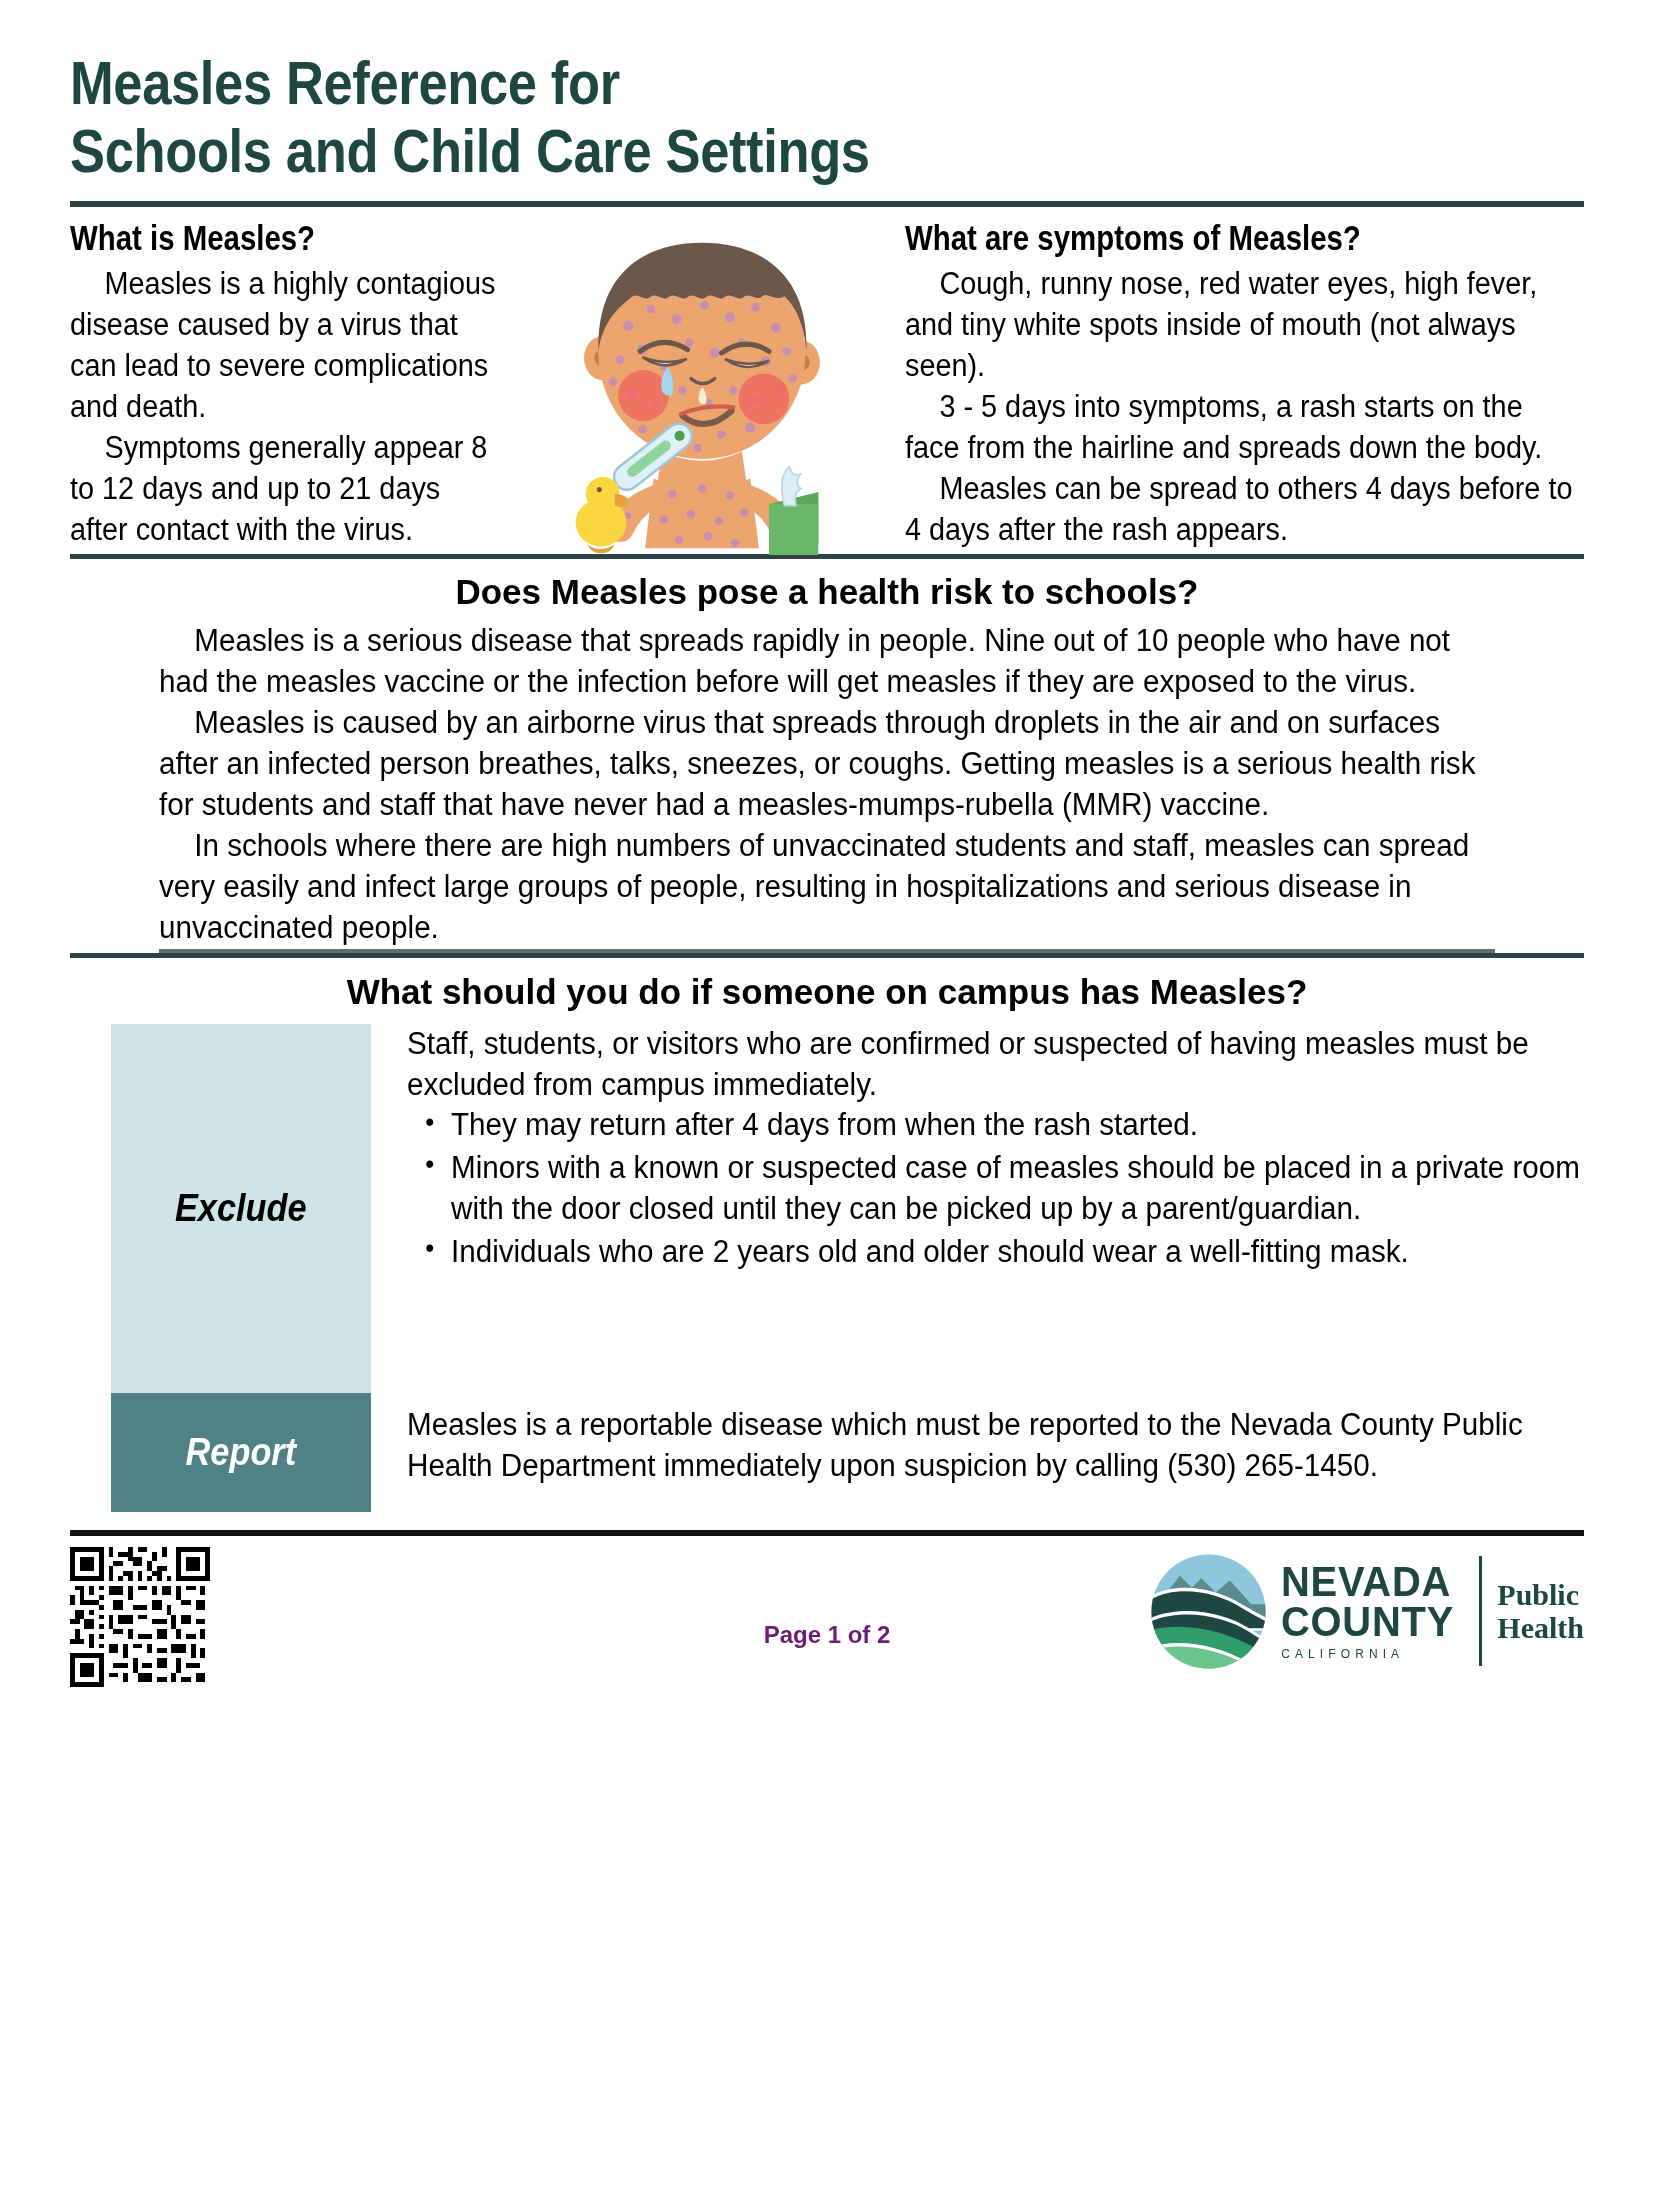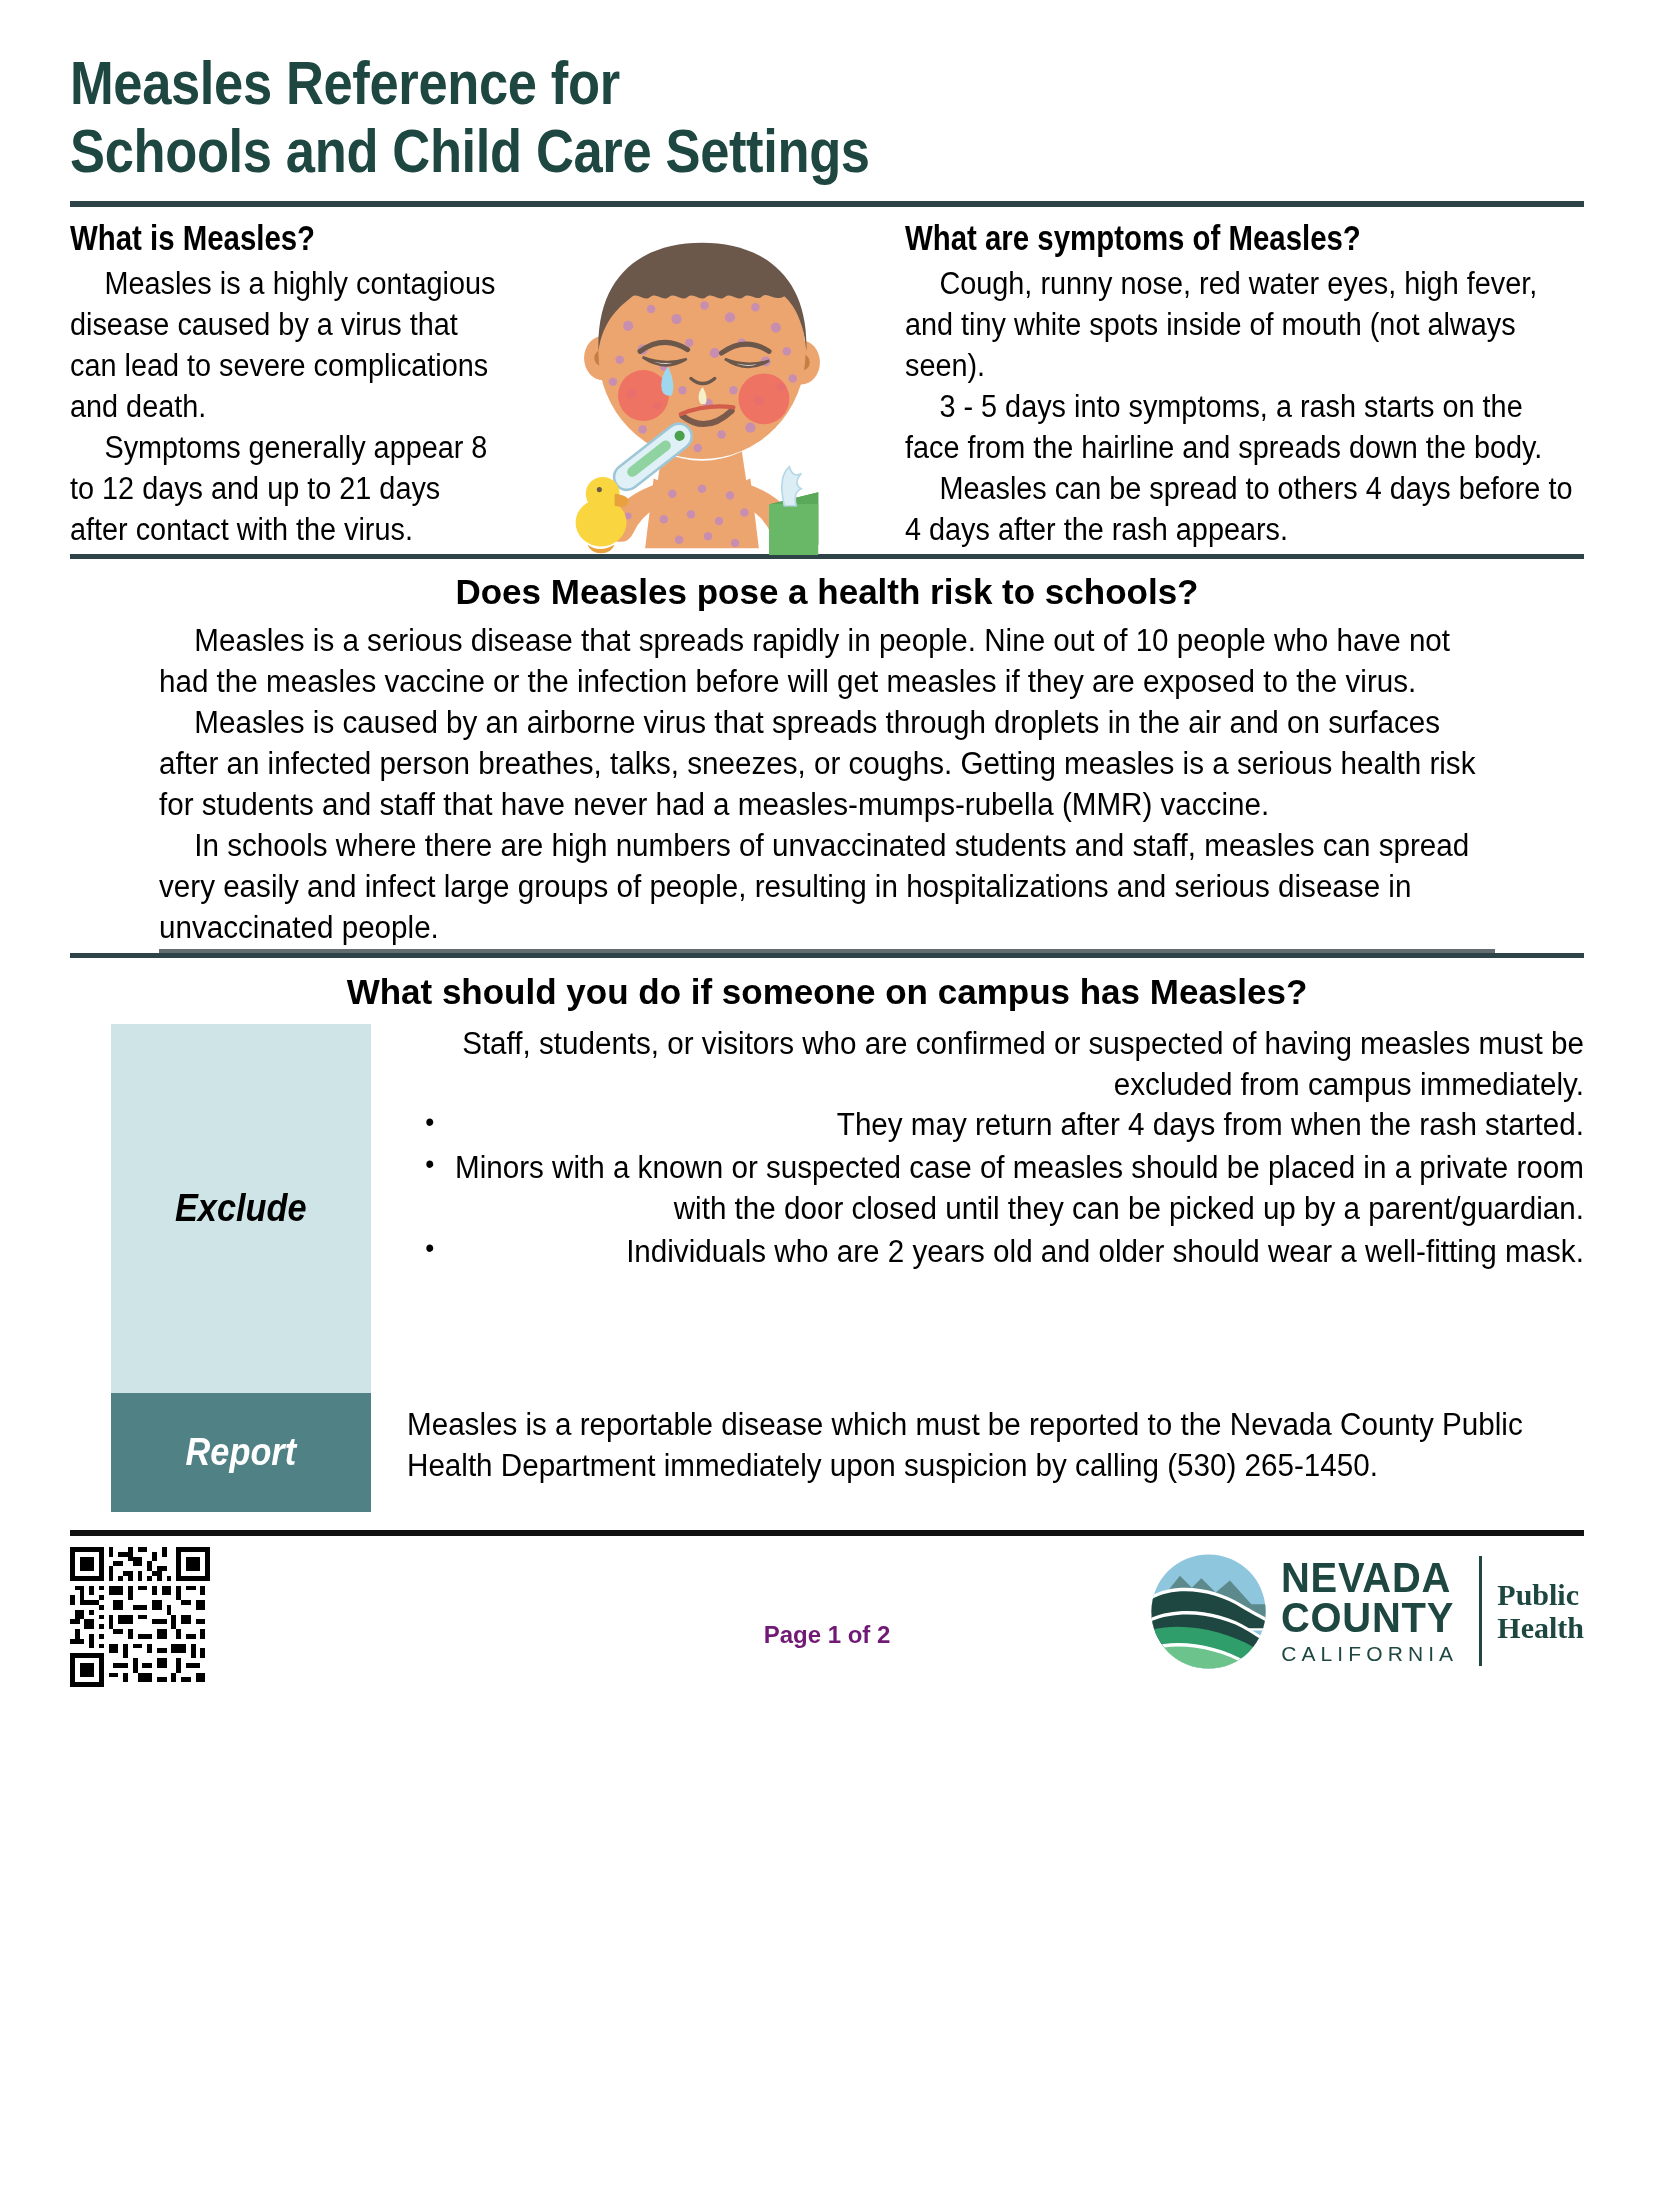--- a/index.html
+++ b/index.html
@@ -199,21 +199,21 @@
     position: relative;
     margin: 0 0 1.7px 0;
   }
   ul.bullets li::before {
     content: "\2022";
     position: absolute;
     left: -27px;
     top: -0.8px;
     font-size: 27px;
   }
-  .exclude-block { height: 369px; text-align: right; }
+  .exclude-block { height: 369px; }
   .report-block { padding-top: 12px; }
 
   
   .footer-rule {
     height: 6px;
     background: #111111;
     margin-top: 18.7px;
   }
   .footer {
     position: relative;
@@ -259,21 +259,21 @@
   }
   .county-words .l1, .county-words .l2 {
     font-weight: bold;
     font-size: 42px;
     letter-spacing: 0.8px;
     transform: scaleX(0.95);
     transform-origin: left center;
     display: block;
   }
   .county-words .l3 {
-    font-size: 21px;
+    font-size: 12px;
     letter-spacing: 5.1px;
     display: block;
     margin-top: 6.8px;
   }
   .logo-divider {
     width: 3.4px;
     height: 110px;
     background: #1d4740;
   }
   .ph-words {

